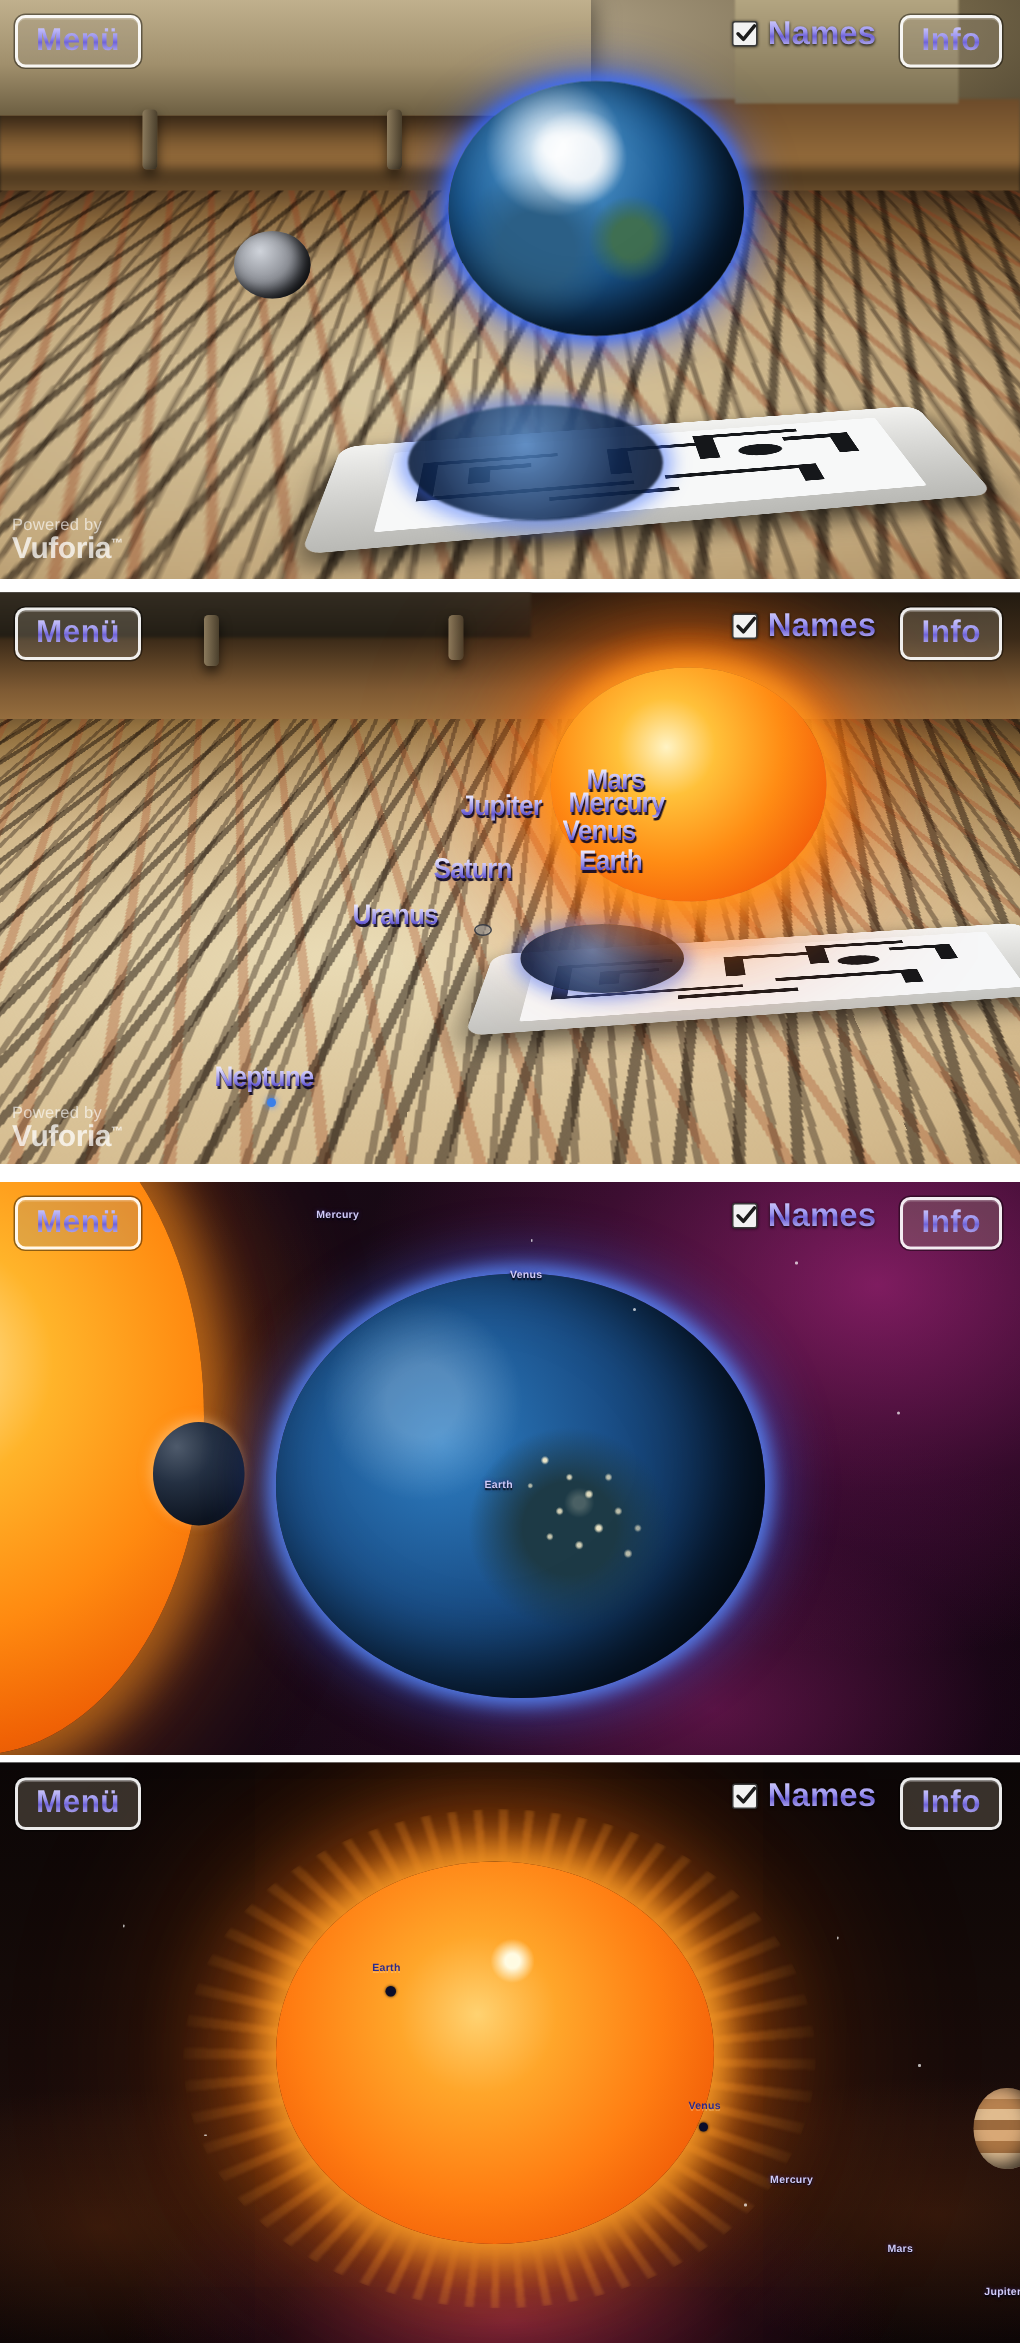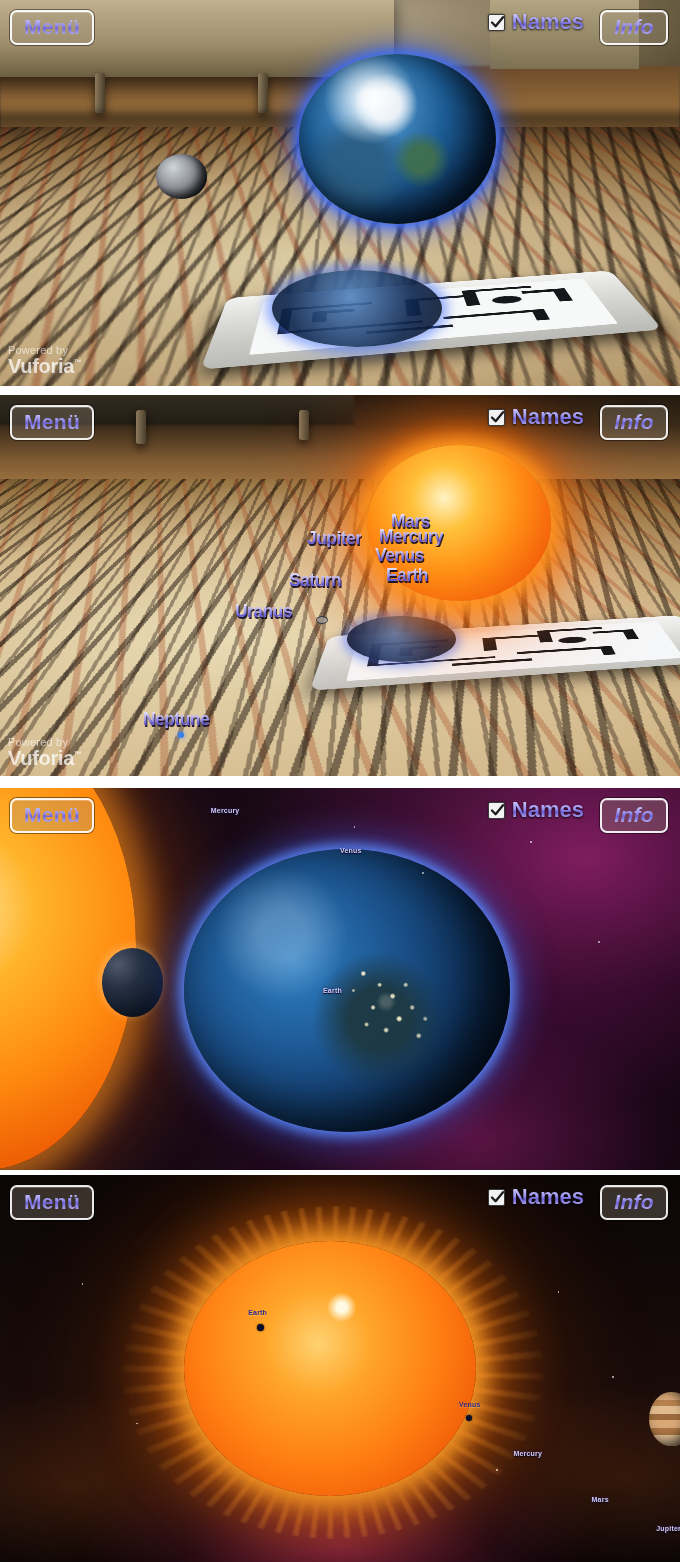--- a/index.html
+++ b/index.html
@@ -31,21 +31,21 @@
     background-clip:padding-box;
   }
   .btn .lbl {
     background:linear-gradient(180deg,#d9d5ff 0%,#9a93ef 42%,#6f63d8 58%,#cfcaf7 100%);
     -webkit-background-clip:text; background-clip:text; color:transparent;
     -webkit-text-fill-color:transparent;
     text-shadow:none;
     display:inline-block;
   }
   .btn-menu { left:10px; }
-  .btn-info { right:12px;font-style:italic; }
+  .btn-info { right:12px; }
 
   .names-box {
     position:absolute; right:96px; top:11px;
     display:flex; align-items:center; gap:7px;
   }
   .chk {
     width:17px; height:17px; background:#f2f2f2;
     border:1px solid #3a3a3a; border-radius:2px;
     position:relative; flex:0 0 auto;
     box-shadow:0 0 2px rgba(0,0,0,.7);

